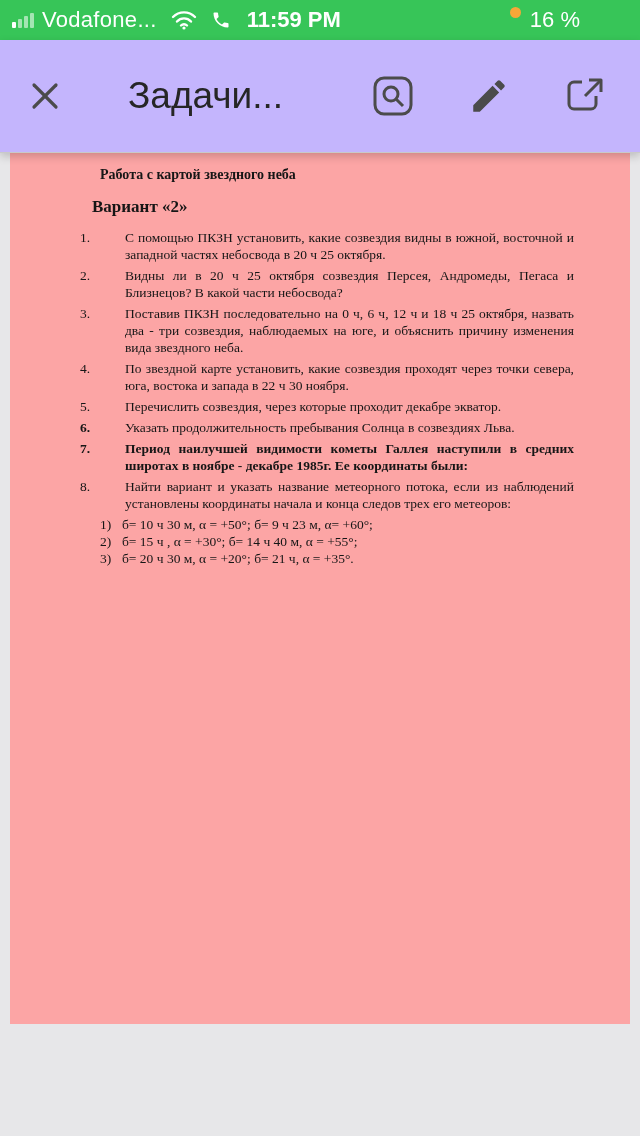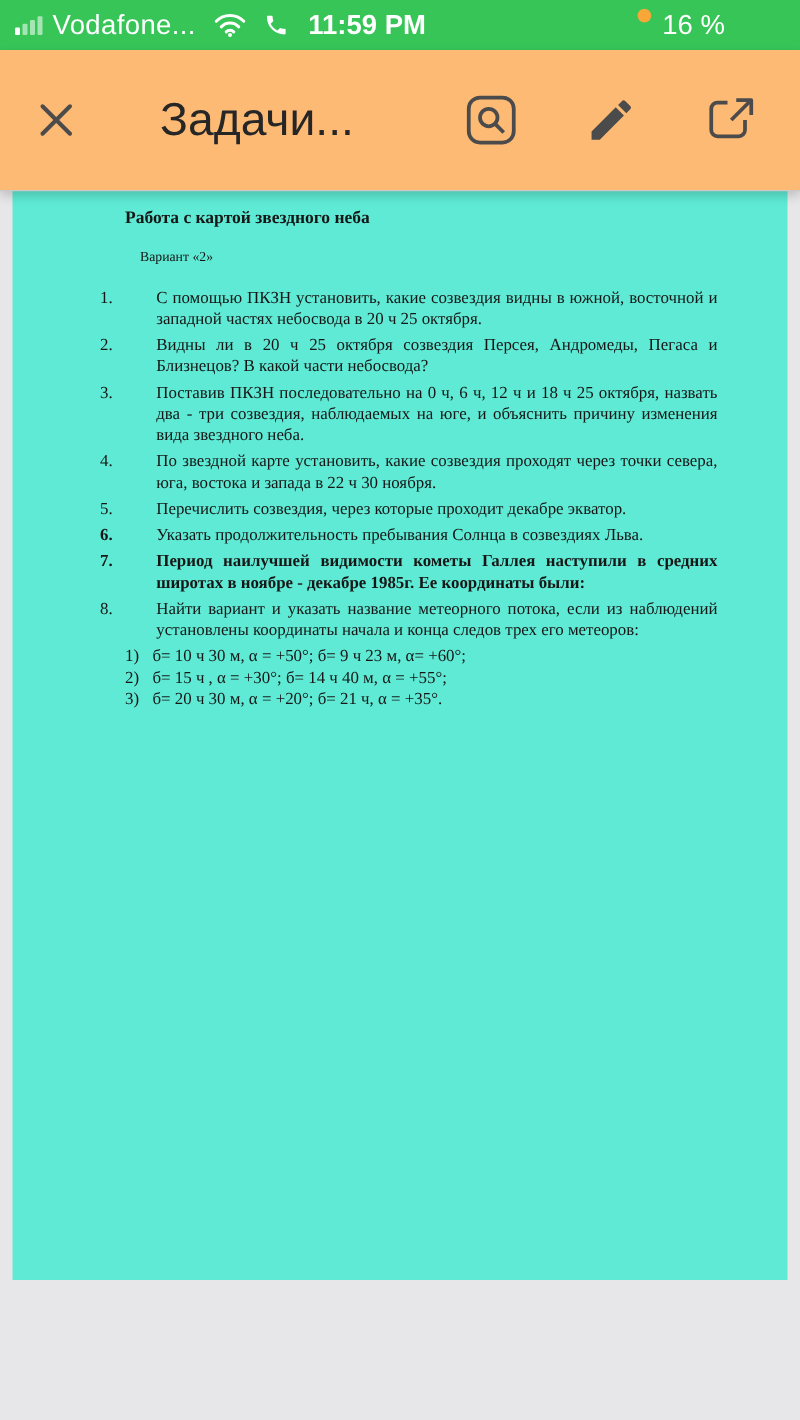--- a/index.html
+++ b/index.html
@@ -22,37 +22,37 @@
   .signal i.s3{height:12px;opacity:.55;}
   .signal i.s4{height:15px;opacity:.55;}
   .carrier{margin-right:14px;font-weight:normal;letter-spacing:.3px;}
   .sb-ico{display:inline-flex;align-items:center;margin-right:14px;}
   .time{font-weight:bold;margin-left:2px;}
   .sb-right{margin-left:auto;display:flex;align-items:flex-start;gap:9px;padding-right:48px;}
   .batt-dot{width:11px;height:11px;border-radius:50%;background:#f6a738;}
   .batt-pct{font-size:22px;}
   
   .toolbar{
-    height:112px;background:#fdba74;display:flex;align-items:center;
+    height:112px;background:#c4b5fd;display:flex;align-items:center;
     padding:0 26px;box-sizing:border-box;position:relative;z-index:2;
     box-shadow:0 1px 0 #c9c9c9, 0 4px 9px rgba(0,0,0,.20);
   }
   .tb-btn{background:none;border:none;padding:0;margin:0;cursor:pointer;display:inline-flex;align-items:center;justify-content:center;}
   .title{font-size:37px;color:#262626;font-weight:normal;margin-left:64px;white-space:nowrap;}
   .tb-actions{margin-left:auto;display:flex;align-items:center;gap:52px;padding-right:6px;}
   
   .content{height:984px;padding:0 10px;box-sizing:border-box;}
   .page{
-    background:#5eead4;height:872px;box-sizing:border-box;
+    background:#fca5a5;height:872px;box-sizing:border-box;
     padding:14px 56px 0 70px;
     font-family:"Liberation Serif",serif;
     font-size:13.5px;line-height:17px;color:#161616;
   }
   .doc-heading{font-weight:bold;font-size:14px;margin:0 0 15px 20px;}
-  .doc-variant{font-weight:normal;font-size:11px;margin:0 0 14px 32px;}
+  .doc-variant{font-weight:bold;font-size:17px;margin:0 0 14px 12px;}
   .doc-item{display:flex;margin-bottom:4px;}
   .doc-item .num{width:20px;flex:0 0 20px;}
   .doc-item .itxt{flex:1;text-align:justify;margin-left:25px;}
   .doc-item.bold-num .num{font-weight:bold;}
   .doc-item.bold-text .itxt{font-weight:bold;}
   .sub-block{margin:0 0 4px 20px;}
   .sub-line{text-align:left;}
   .sub-item{display:flex;margin-left:20px;}
   .sub-item .snum{width:22px;flex:0 0 22px;}
   .sub-item .stxt{flex:1;}

